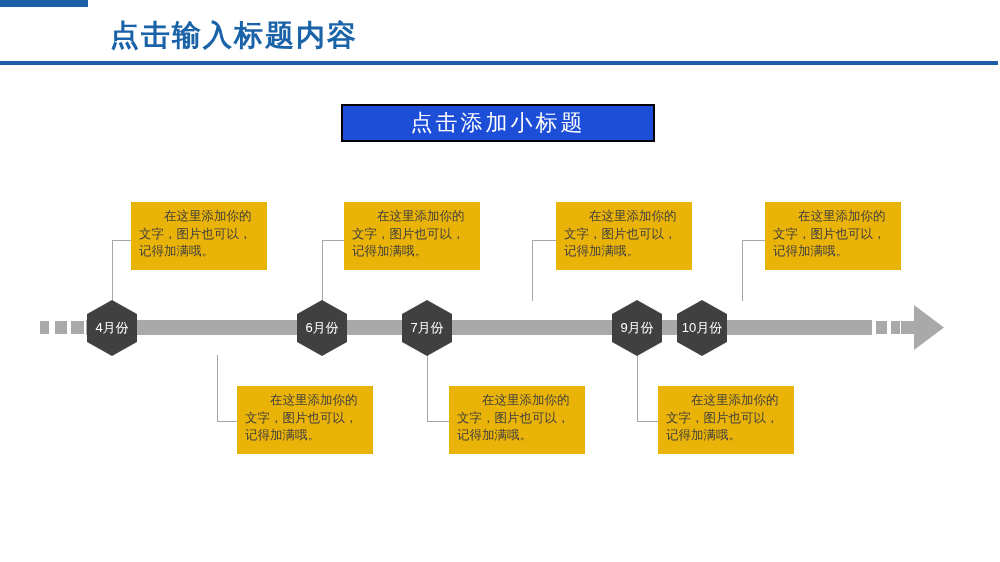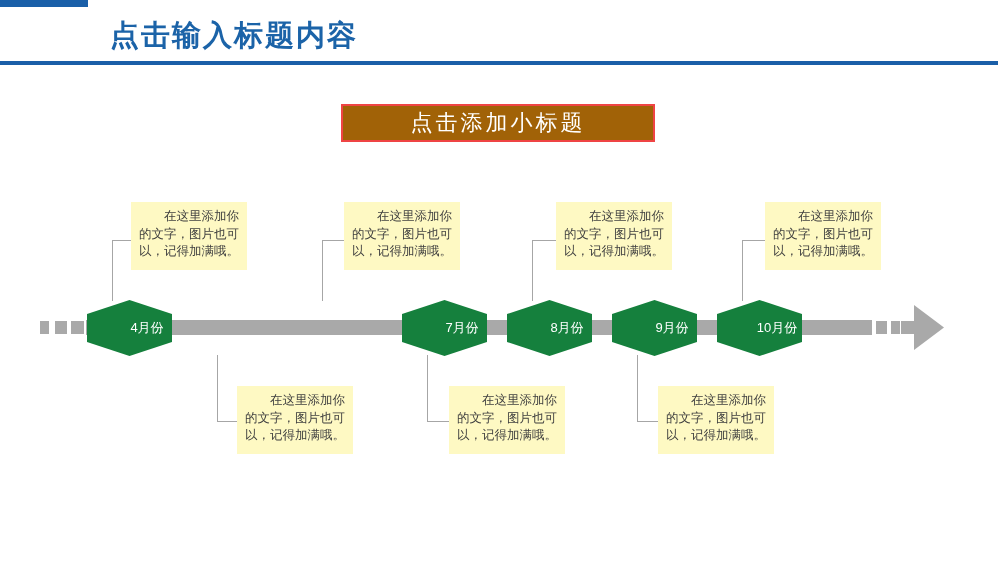--- a/index.html
+++ b/index.html
@@ -14,35 +14,35 @@
   .top-bar{position:absolute;left:0;top:0;width:88px;height:7px;background:#1A5FA8;}
   .slide-title{
     position:absolute;left:110px;top:18px;
     font-size:29px;font-weight:bold;color:#1B63A8;
     letter-spacing:2px;white-space:nowrap;line-height:34px;
   }
   .title-rule{position:absolute;left:0;top:61px;width:998px;height:4px;background:#1A5FA8;}
   
   .subtitle-banner{
     position:absolute;left:341px;top:104px;width:314px;height:38px;
-    background:#a16207;border:2px solid #ef4444;box-sizing:border-box;
+    background:#1d4ed8;border:2px solid #000000;box-sizing:border-box;
     display:flex;align-items:center;justify-content:center;
     color:#ffffff;font-size:22px;letter-spacing:3px;white-space:nowrap;
   }
   
   .track{position:absolute;left:86px;top:320px;width:786px;height:15px;background:#A9A9A9;}
   .dash{position:absolute;top:321px;height:13px;background:#A9A9A9;}
   .hexagon{
-    position:absolute;top:300px;width:50px;height:56px;background:#15803d;
+    position:absolute;top:300px;width:50px;height:56px;background:#404040;
     clip-path:polygon(50% 0,100% 25%,100% 75%,50% 100%,0 75%,0 25%);
-    display:flex;align-items:center;justify-content:center;padding-left:35px;
+    display:flex;align-items:center;justify-content:center;
   }
   .hexagon .month-label{color:#ffffff;font-size:13px;white-space:nowrap;}
   .note-box{
-    position:absolute;width:116px;height:68px;background:#fef9c3;
+    position:absolute;width:136px;height:68px;background:#eab308;
     box-sizing:border-box;padding:6px 8px 0 8px;
     color:#3F3F3F;font-size:12.5px;line-height:17.5px;text-indent:2em;
     text-align:left;
   }
   .conn{position:absolute;box-sizing:border-box;}
   .conn.up{border-left:1px solid #A6A6A6;border-top:1px solid #A6A6A6;}
   .conn.down{border-left:1px solid #A6A6A6;border-bottom:1px solid #A6A6A6;}
   .arrow-svg{position:absolute;left:901px;top:304px;}
 </style>
 </head>
@@ -84,26 +84,26 @@
   <div class="note-box" style="left:556px;top:202px;">在这里添加你的文字，图片也可以，记得加满哦。</div>
   <div class="note-box" style="left:765px;top:202px;">在这里添加你的文字，图片也可以，记得加满哦。</div>
 
   <div class="note-box" style="left:237px;top:386px;">在这里添加你的文字，图片也可以，记得加满哦。</div>
   <div class="note-box" style="left:449px;top:386px;">在这里添加你的文字，图片也可以，记得加满哦。</div>
   <div class="note-box" style="left:658px;top:386px;">在这里添加你的文字，图片也可以，记得加满哦。</div>
 
   <div class="hexagon" style="left:87px;">
       <span class="month-label">4月份</span>
     </div>
+  <div class="hexagon" style="left:297px;">
+      <span class="month-label">6月份</span>
+    </div>
   <div class="hexagon" style="left:402px;text-align:right;">
       <span class="month-label">7月份</span>
-    </div>
-  <div class="hexagon" style="left:507px;">
-      <span class="month-label">8月份</span>
     </div>
   <div class="hexagon" style="left:612px;text-align:right;">
       <span class="month-label">9月份</span>
     </div>
-  <div class="hexagon" style="left:717px;">
+  <div class="hexagon" style="left:677px;">
       <span class="month-label">10月份</span>
     </div>
 
 </div>
 
 </body></html>

